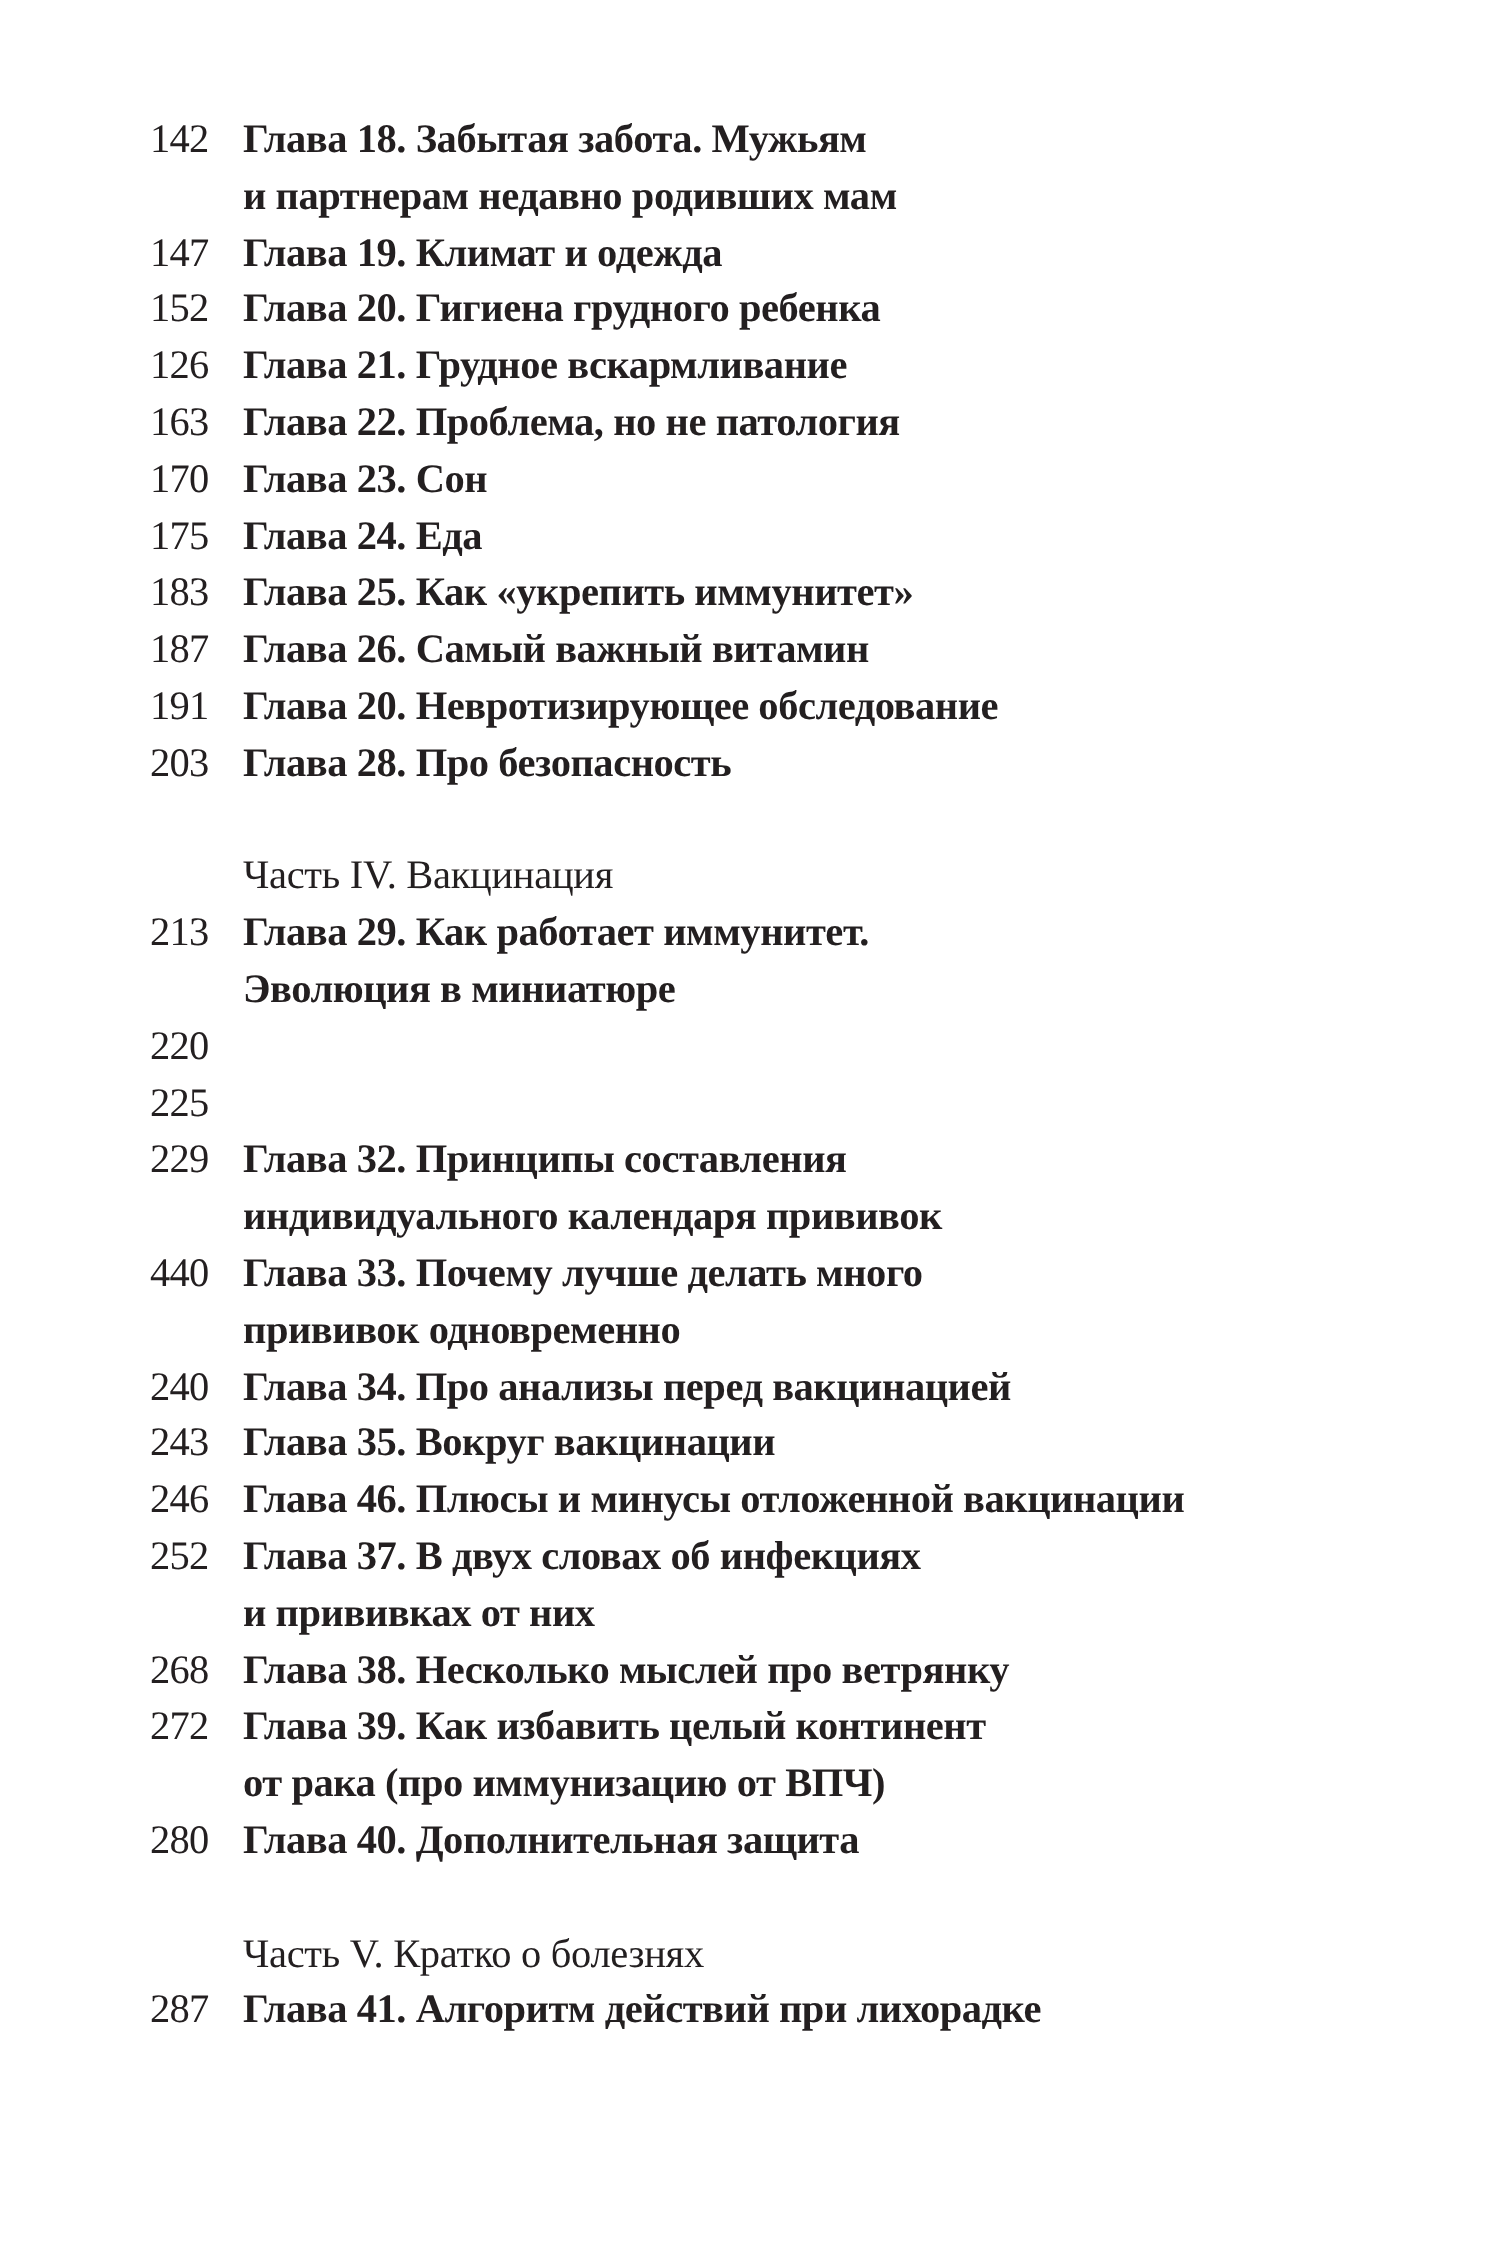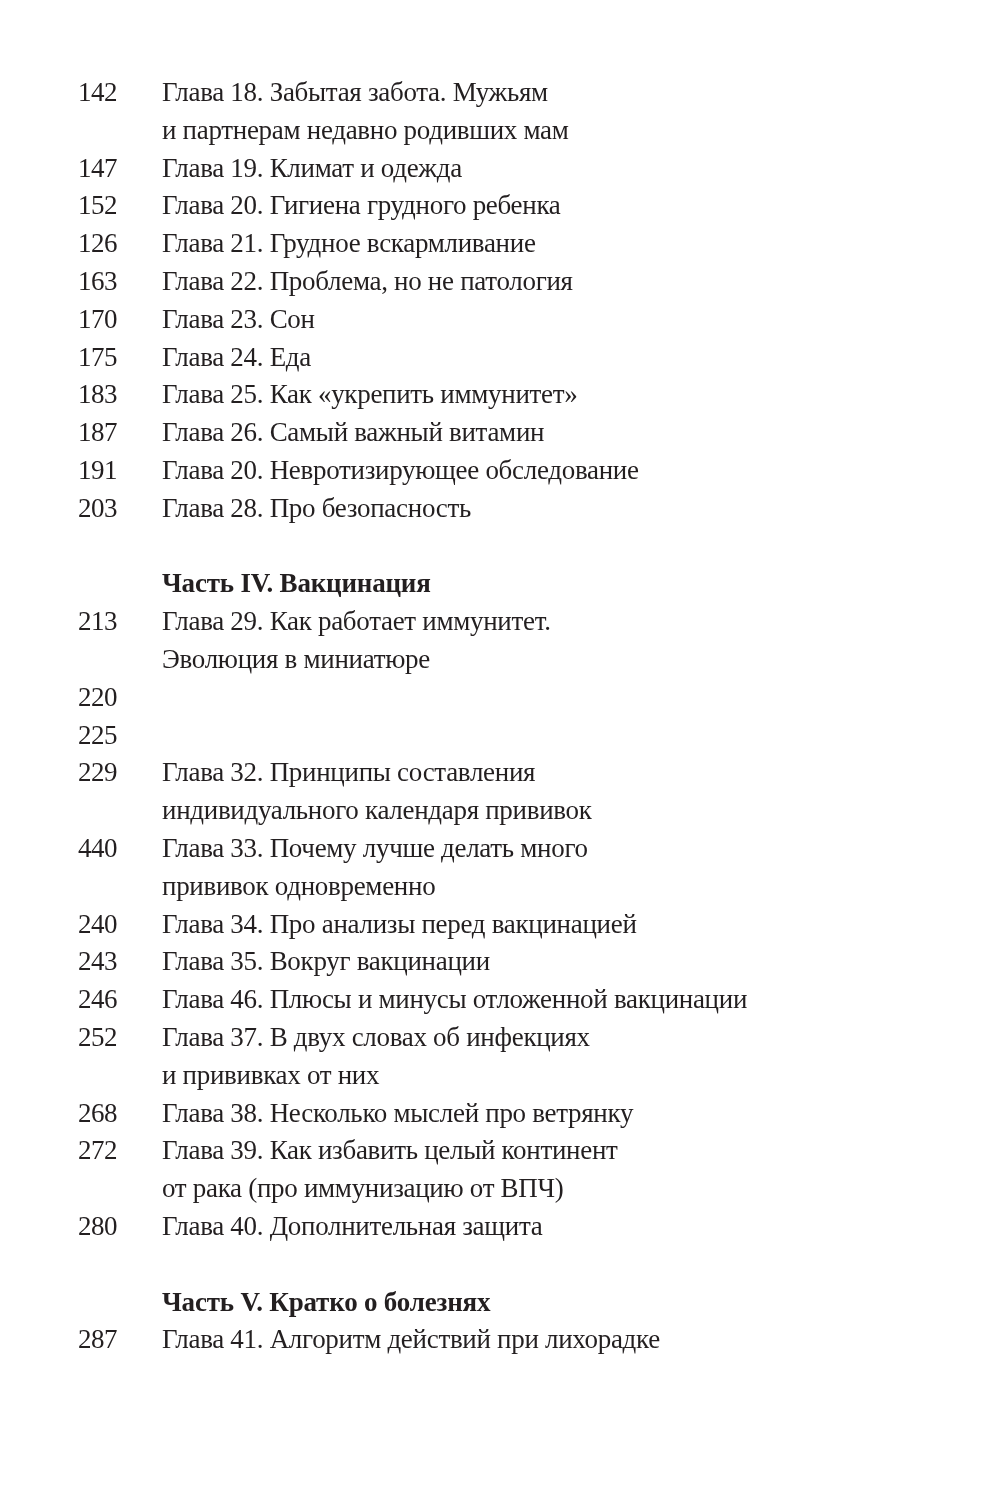--- a/index.html
+++ b/index.html
@@ -23,35 +23,36 @@
     }
     .line {
       position: relative;
       height: 37.8px;
       line-height: 37.8px;
       font-size: 27px;
       white-space: nowrap;
     }
     .num {
       position: absolute;
-      left: 78px;
+      left: 100px;
       top: 0;
       letter-spacing: -0.5px;
     }
     .txt {
       position: absolute;
       left: 162px;
       top: 0;
       letter-spacing: -0.3px;
+      font-weight: bold;
     }
     .gap {
       height: 37.8px;
     }
     .part .txt {
-      font-weight: bold;
+      font-weight: normal;
       letter-spacing: -0.2px;
     }
   </style>
 </head>
 <body>
 
 <div class="toc">
 
   <div class="entry">
     <div class="line">

